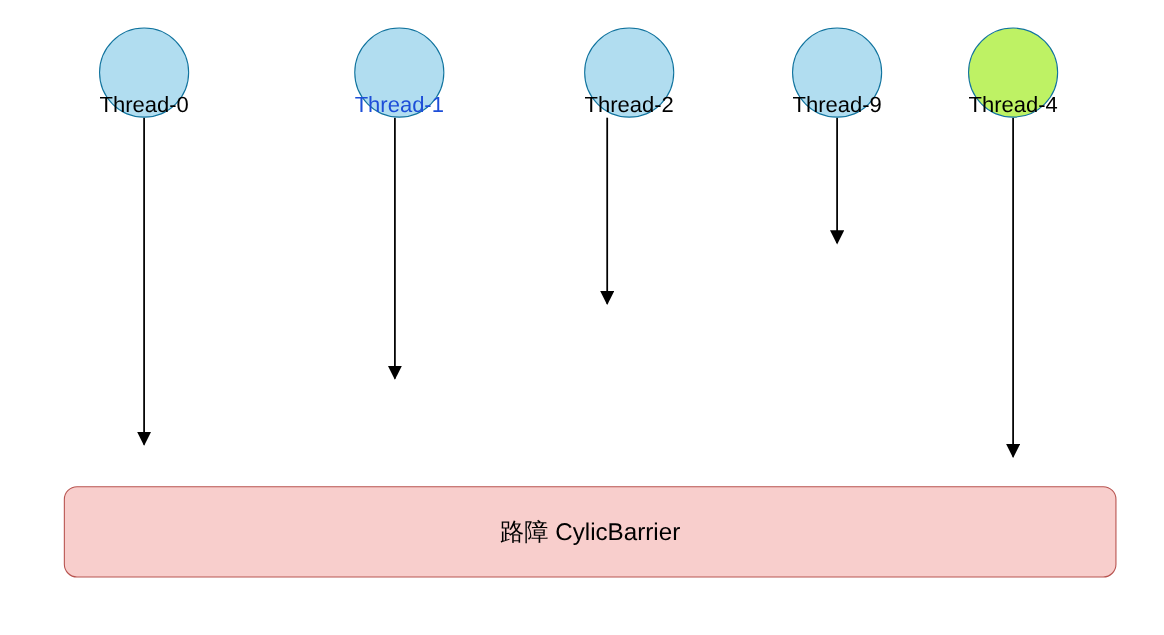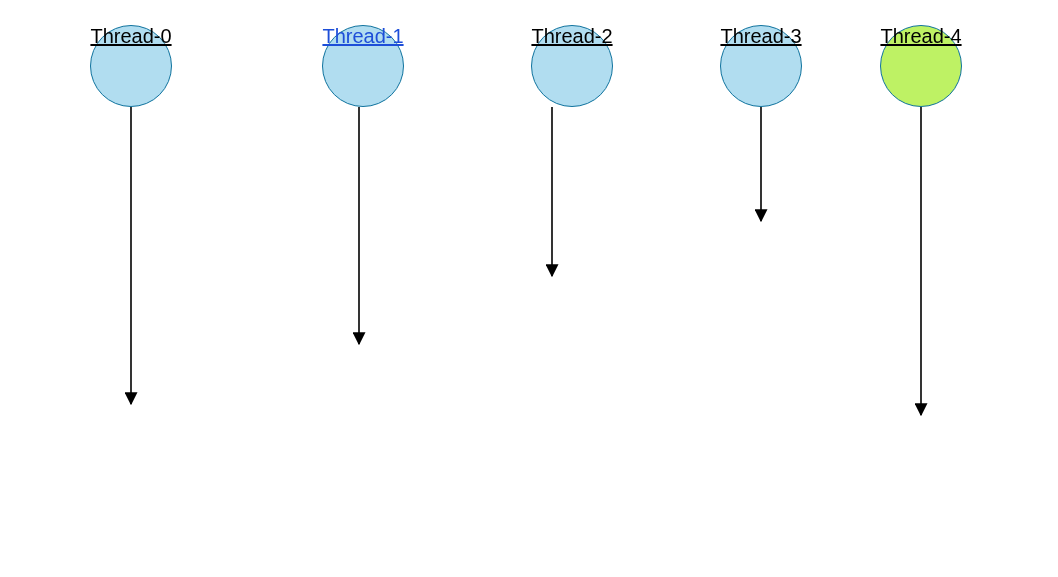--- a/index.html
+++ b/index.html
@@ -20,27 +20,26 @@
     left: 0;
     top: 0;
     width: 1058px;
     height: 577px;
     pointer-events: none;
   }
   .thread-node {
     position: absolute;
     border-radius: 50%;
     display: flex;
-    align-items: flex-start;
+    align-items: flex-end;
     justify-content: center;
     box-sizing: border-box;
     font-size: 20px;
     white-space: nowrap;
     line-height: 1;
-    text-decoration: underline;
   }
   .barrier-box {
     position: absolute;
     border-radius: 12px;
     display: flex;
     align-items: center;
     justify-content: center;
     box-sizing: border-box;
     font-size: 22px;
     white-space: nowrap;
@@ -66,19 +65,22 @@
       <div class="thread-node" style="left: 90px; top: 25px; width: 82px; height: 82px; background: rgb(177, 221, 240); border: 1.5px solid rgb(16, 115, 158); color: rgb(0, 0, 0);">
         <span>Thread-0</span>
       </div>
       <div class="thread-node" style="left: 322px; top: 25px; width: 82px; height: 82px; background: rgb(177, 221, 240); border: 1.5px solid rgb(16, 115, 158); color: #1d4ed8;">
         <span>Thread-1</span>
       </div>
       <div class="thread-node" style="left: 511px; top: 25px; width: 82px; height: 82px; background: rgb(177, 221, 240); border: 1.5px solid rgb(16, 115, 158); color: rgb(0, 0, 0); margin-left: 20px;">
         <span>Thread-2</span>
       </div>
       <div class="thread-node" style="left: 720px; top: 25px; width: 82px; height: 82px; background: rgb(177, 221, 240); border: 1.5px solid rgb(16, 115, 158); color: rgb(0, 0, 0);">
-        <span>Thread-3</span>
+        <span>Thread-9</span>
       </div>
       <div class="thread-node" style="left: 880px; top: 25px; width: 82px; height: 82px; background: #bef264; border: 1.5px solid rgb(16, 115, 158); color: rgb(0, 0, 0);">
         <span>Thread-4</span>
       </div>
     </div>
+  <div class="barrier-box" id="barrier-box" style="left: 58px; top: 442px; width: 957px; height: 83px; background: rgb(248, 206, 204); border: 1.5px solid rgb(184, 84, 80); color: rgb(0, 0, 0);">
+    <span>路障 CylicBarrier</span>
+  </div>
 </div>
 
 </body></html>

